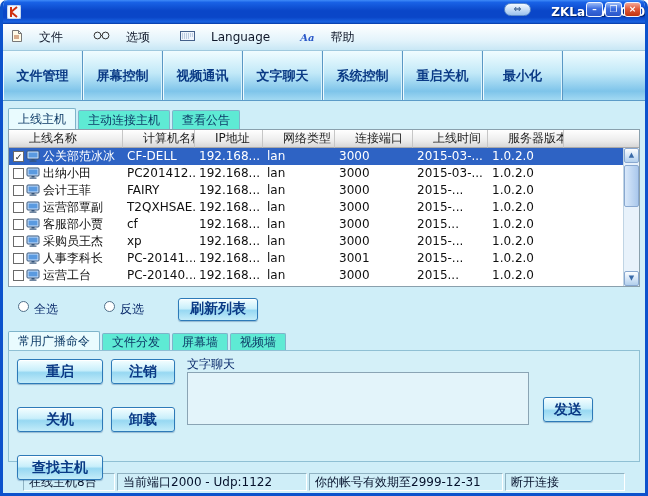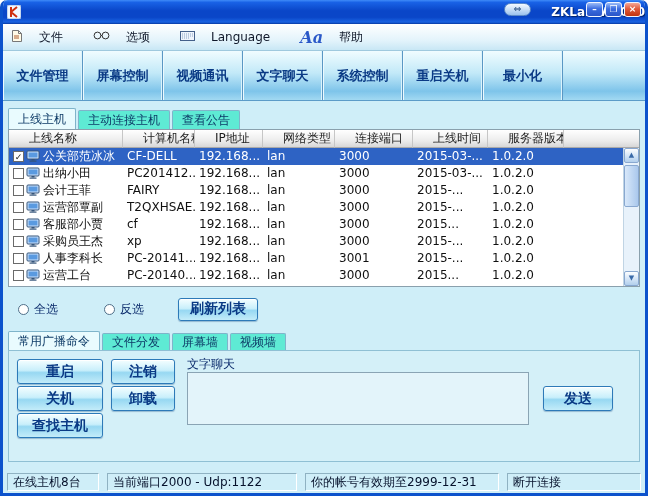--- a/index.html
+++ b/index.html
@@ -21,21 +21,21 @@
   .winbtns { position:absolute; right:4px; top:2px; display:flex; gap:2px; }
   .winbtn { width:17px; height:15px; border:1px solid #eef4ff; border-radius:3px; color:#fff;
             background:linear-gradient(#9cbcf8,#3a6ce0 45%,#2a55c8); font-size:9px; line-height:13px;
             text-align:center; font-weight:bold; }
   .winbtn.close { background:linear-gradient(#f4a898,#e25a3a 45%,#c23410); }
 
   
   .menubar { height:27px; flex:none; background:linear-gradient(#ffffff,#e2f3fb 65%,#c8e7f5);
              border-bottom:1px solid #9fc9de; display:flex; align-items:center; padding-left:8px; gap:30px; }
   .menu-item { display:flex; align-items:center; gap:16px; color:#10182a; white-space:nowrap; }
-  .help-glyph { font-family:"DejaVu Serif", serif; font-style:italic; font-weight:bold; color:#2a58c8; font-size:16px; }
+  .help-glyph { font-family:"DejaVu Serif", serif; font-style:italic; font-weight:bold; color:#2a58c8; font-size:10px; }
 
   
   .toolbar { height:50px; flex:none; display:flex;
              background:linear-gradient(180deg,#f0fcff 0%,#c2e9f8 45%,#7ec4ea 82%,#a2d9f2 100%);
              border-bottom:1px solid #5c9cc8; }
   .tbtn { width:80px; flex:none; border-right:1px solid #5a97c4;
           box-shadow:inset -1px 0 0 #dbf3fc, inset 1px 0 0 #ecfaff;
           display:flex; align-items:center; justify-content:center;
           font-size:13px; font-weight:bold; color:#0a3a85; cursor:default; }
   .toolbar-fill { flex:1; }
@@ -73,43 +73,43 @@
   .vscroll { position:absolute; top:18px; right:0; bottom:0; width:16px; background:#e8f2fb;
              border-left:1px solid #c0d4e4; display:flex; flex-direction:column; }
   .sbtn { height:15px; flex:none; background:linear-gradient(#fdfeff,#cfe2f6 60%,#b2cfec);
           border:1px solid #89a8d0; border-radius:2px; color:#3a6aa8; font-size:7px; line-height:13px; text-align:center; }
   .strack { flex:1; position:relative; }
   .sthumb { position:absolute; top:2px; left:0; right:0; height:42px;
             background:linear-gradient(90deg,#d8e8fa,#aac8ec); border:1px solid #89a8d0; border-radius:2px; }
 
   
   .select-row { display:flex; align-items:center; margin-top:10px; height:24px; padding-left:10px; }
-  .radio-group { display:flex; align-items:center; }
+  .radio-group { display:flex; align-items:flex-start; }
   .radio { width:11px; height:11px; border:1px solid #50708a; border-radius:50%; background:#fff; margin-right:5px; flex:none; }
   .radio-label { color:#0a2a6b; white-space:nowrap; }
   .rg2 { margin-left:46px; }
   .cyanbtn { background:linear-gradient(#f4feff,#c9effb 45%,#97d8f2 55%,#c3ecf9);
              border:1px solid #2d7ab8; border-radius:3px; color:#0a3a85; font-weight:bold; font-size:14px;
              box-shadow:0 1px 1px rgba(0,60,120,.3), inset 0 1px 0 #ffffff;
              display:flex; align-items:center; justify-content:center; white-space:nowrap; }
   .refresh-btn { margin-left:34px; width:80px; height:23px; }
 
   
   .panel { height:112px; border:1px solid #8fc0d4; background:rgba(255,255,255,0.12); position:relative; margin-top:-1px; }
   .btn-grid { position:absolute; left:8px; top:8px; display:grid;
-              grid-template-columns:86px 64px; grid-auto-rows:25px; gap:2px 8px; }
+              grid-template-columns:86px 64px; grid-auto-rows:25px; gap:23px 8px; }
   .pbtn { width:100%; height:25px; }
   .chat-label { position:absolute; left:178px; top:5px; color:#0a2a6b; }
   .chat-box { position:absolute; left:178px; top:21px; width:342px; height:53px;
               background:#e3f4fa; border:1px solid #8aa4b4; resize:none; outline:none;
               font-family:"DejaVu Sans", sans-serif; font-size:12px; color:#10304a; padding:2px 4px; }
-  .send-btn { position:absolute; left:534px; top:35px; width:70px; height:25px; }
-
-  
-  .statusbar { height:22px; flex:none; display:flex; gap:8px; padding:2px 4px; background:#cfeef8; }
+  .send-btn { position:absolute; left:534px; top:46px; width:50px; height:25px; }
+
+  
+  .statusbar { height:22px; flex:none; display:flex; gap:2px; padding:2px 20px; background:#cfeef8; }
   .scell { border:1px solid; border-color:#8fb2c2 #ffffff #ffffff #8fb2c2; padding:0 5px;
            line-height:16px; color:#06122c; white-space:nowrap; overflow:hidden; flex:none; }
   .s0{width:92px}.s1{width:190px}.s2{width:194px}.s3{flex:1}
 </style>
 </head>
 <body>
 
 <div class="window">
 
   <div class="titlebar">

